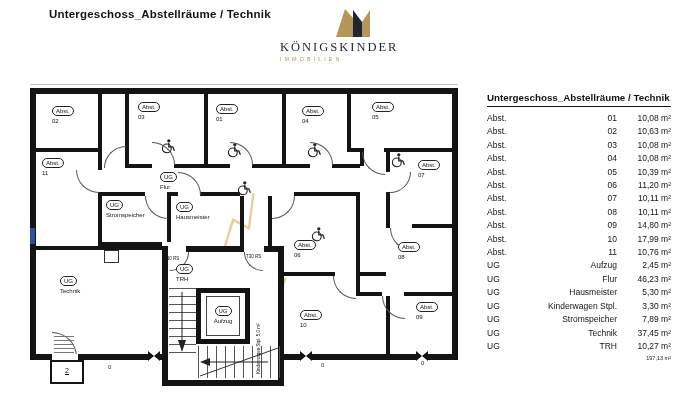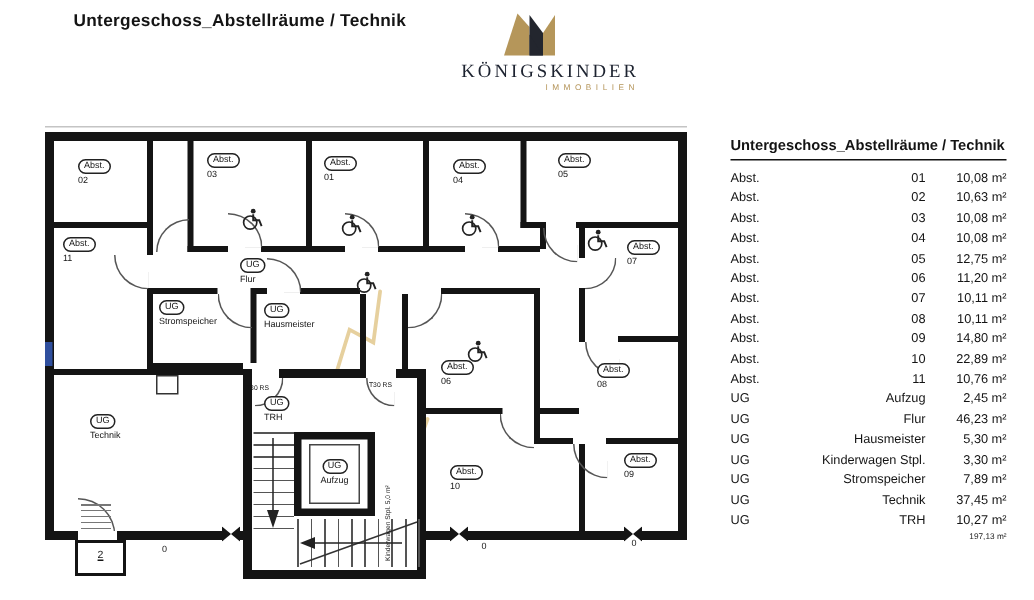--- a/index.html
+++ b/index.html
@@ -1,20 +1,20 @@
 <!DOCTYPE html>
 <html><head>
 <meta charset="utf-8">
 <style>
   html,body{margin:0;padding:0;}
   body{width:689px;height:400px;background:#ffffff;position:relative;overflow:hidden;
        font-family:"Liberation Sans", sans-serif;color:#141414;}
   
   .page-title{position:absolute;left:49px;top:8px;font-size:11.5px;font-weight:bold;letter-spacing:.2px;}
-  .logo{position:absolute;left:280px;top:3px;width:146px;text-align:right;}
+  .logo{position:absolute;left:280px;top:3px;width:146px;text-align:left;}
   .logo .crown{display:block;margin:0 auto;}
   .brand{font-family:"Liberation Serif", serif;font-size:12.5px;letter-spacing:2px;color:#1d2330;margin-top:1px;}
   .tagline{font-size:5.5px;letter-spacing:3px;color:#b5955a;margin-top:1px;}
   .scanline{position:absolute;left:30px;top:84px;width:428px;height:1px;background:#c4c4c4;}
   
   #plan{position:absolute;left:30px;top:88px;width:432px;height:306px;}
   .w{position:absolute;background:#141414;z-index:2;}
   .gap{position:absolute;background:#ffffff;z-index:5;}
   .arc{position:absolute;z-index:4;}
   .arc-tr{border-top:1px solid #555;border-right:1px solid #555;border-top-right-radius:100%;}
@@ -323,21 +323,21 @@
 
       <div class="lrow">
         <span class="lc1">Abst.</span>
         <span class="lc2">04</span>
         <span class="lc3">10,08 m²</span>
       </div>
 
       <div class="lrow">
         <span class="lc1">Abst.</span>
         <span class="lc2">05</span>
-        <span class="lc3">12,75 m²</span>
+        <span class="lc3">10,39 m²</span>
       </div>
 
       <div class="lrow">
         <span class="lc1">Abst.</span>
         <span class="lc2">06</span>
         <span class="lc3">11,20 m²</span>
       </div>
 
       <div class="lrow">
         <span class="lc1">Abst.</span>
@@ -353,21 +353,21 @@
 
       <div class="lrow">
         <span class="lc1">Abst.</span>
         <span class="lc2">09</span>
         <span class="lc3">14,80 m²</span>
       </div>
 
       <div class="lrow">
         <span class="lc1">Abst.</span>
         <span class="lc2">10</span>
-        <span class="lc3">22,89 m²</span>
+        <span class="lc3">17,99 m²</span>
       </div>
 
       <div class="lrow">
         <span class="lc1">Abst.</span>
         <span class="lc2">11</span>
         <span class="lc3">10,76 m²</span>
       </div>
 
       <div class="lrow">
         <span class="lc1">UG</span>

